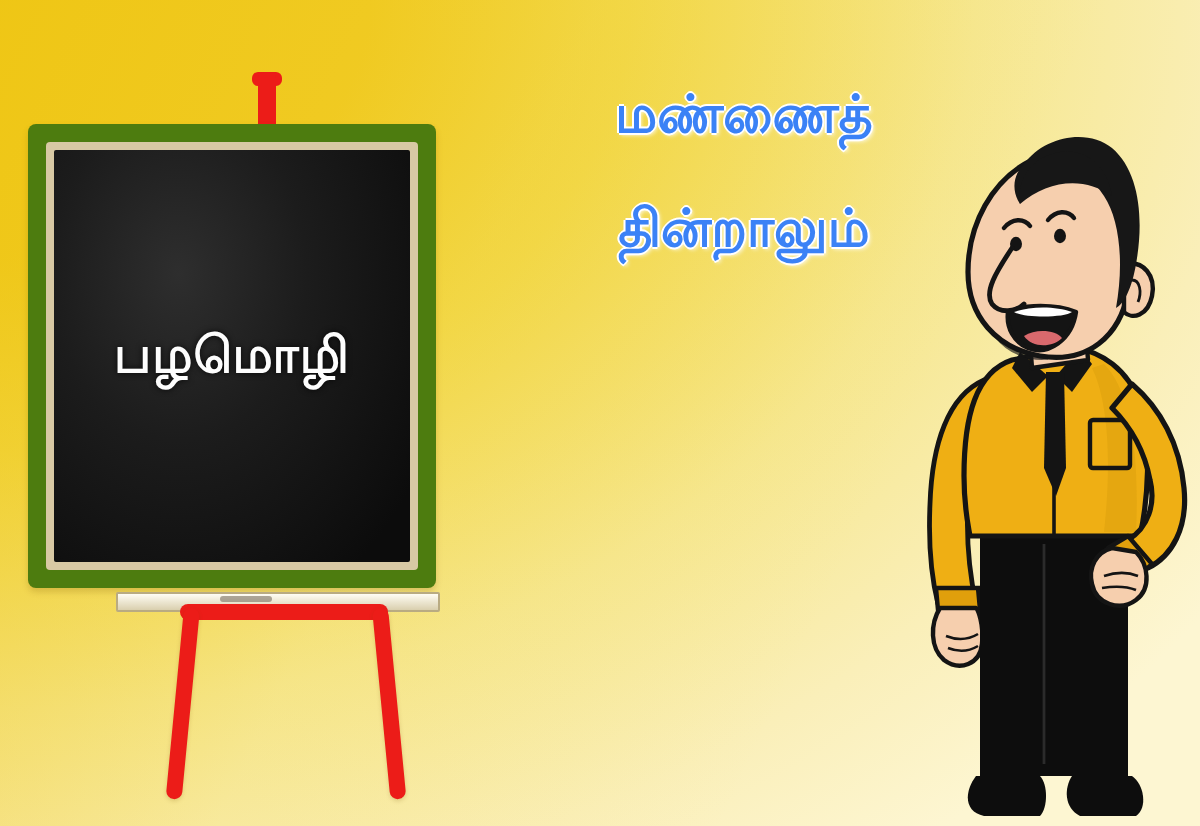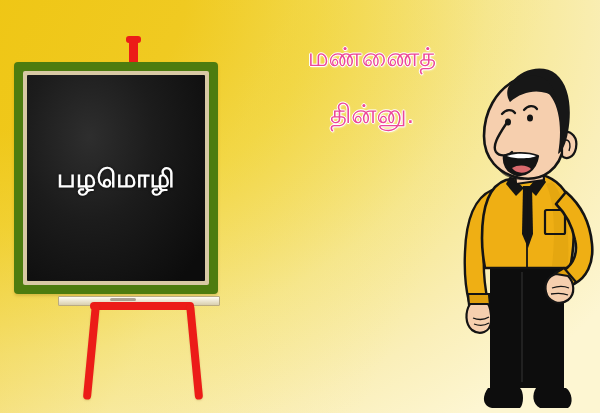--- a/index.html
+++ b/index.html
@@ -135,23 +135,23 @@
 
   
   #proverb {
     position: absolute;
     left: 272px;
     top: 44px;
     width: 200px;
     text-align: center;
   }
   .proverb-line {
-    color: #ec4899;
+    color: #3b82f6;
     font-size: 26px;
-    font-weight: normal;
+    font-weight: bold;
     line-height: 1.0;
     margin-bottom: 31px;
     text-shadow:
       1px 0 0 #ffffff, -1px 0 0 #ffffff,
       0 1px 0 #ffffff, 0 -1px 0 #ffffff,
       1px 1px 2px rgba(255,255,255,0.9);
     white-space: nowrap;
     user-select: none;
   }
   .proverb-line:last-child { margin-bottom: 0; }
@@ -189,21 +189,21 @@
     <div class="tray"></div>
     <div class="tray-chalk"></div>
 
     <div class="crossbar"></div>
     <div class="leg leg-left"></div>
     <div class="leg leg-right"></div>
   </div>
 
   <div id="proverb">
     <div class="proverb-line">மண்ணைத்</div>
-    <div class="proverb-line">தின்னு.</div>
+    <div class="proverb-line">தின்றாலும்</div>
   </div>
 
   <div id="man">
     <svg width="148" height="351" viewBox="0 0 148 351" xmlns="http://www.w3.org/2000/svg">
 
       <path d="M40 128 C 22 136 14 160 13 190 C 12 212 14 228 17 240 L 36 240 C 33 226 31 208 32 190 C 33 166 39 148 48 140 Z" fill="#efaf14" stroke="#141414" stroke-width="2.4" stroke-linejoin="round"></path>
       <path d="M16 232 L37 232 L38 243 L17 243 Z" fill="#e09f0c" stroke="#141414" stroke-width="2.2"></path>
       <path d="M18 242 C 13 250 13 262 20 268 C 28 274 38 270 39 260 C 40 250 37 243 36 242 Z" fill="#f6cfae" stroke="#141414" stroke-width="2.2" stroke-linejoin="round"></path>
       <path d="M21 256 C 26 258 32 258 37 255 M22 262 C 27 264 32 264 37 261" fill="none" stroke="#141414" stroke-width="1.3"></path>
 

